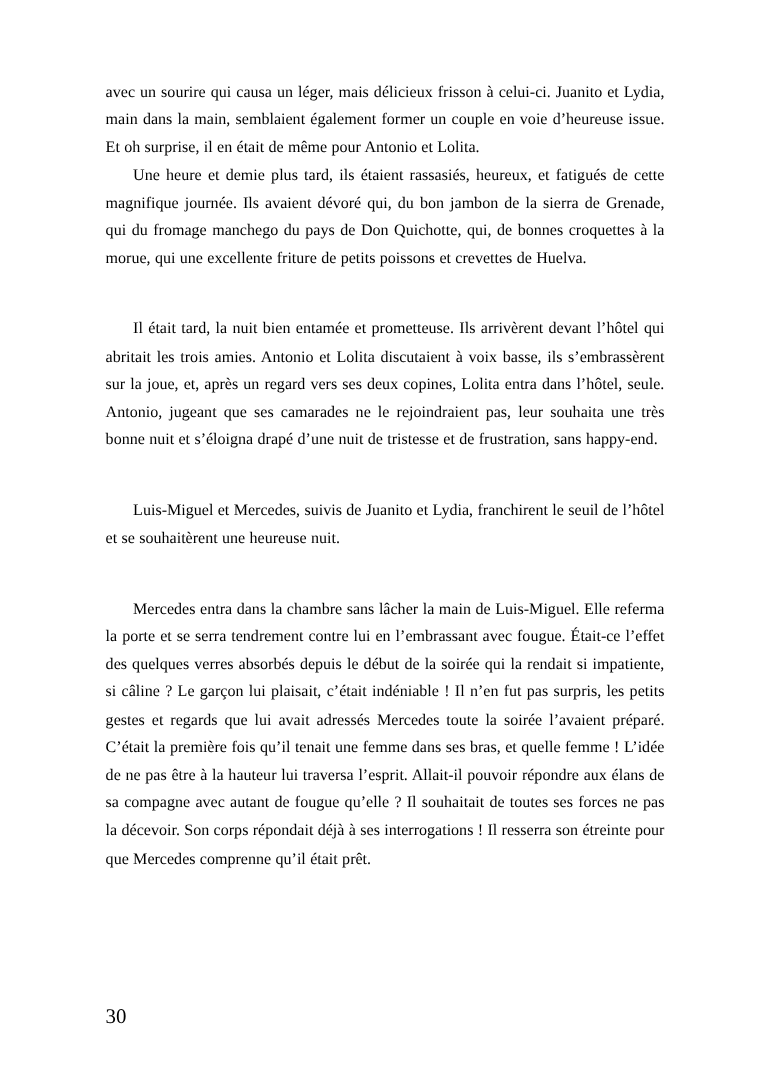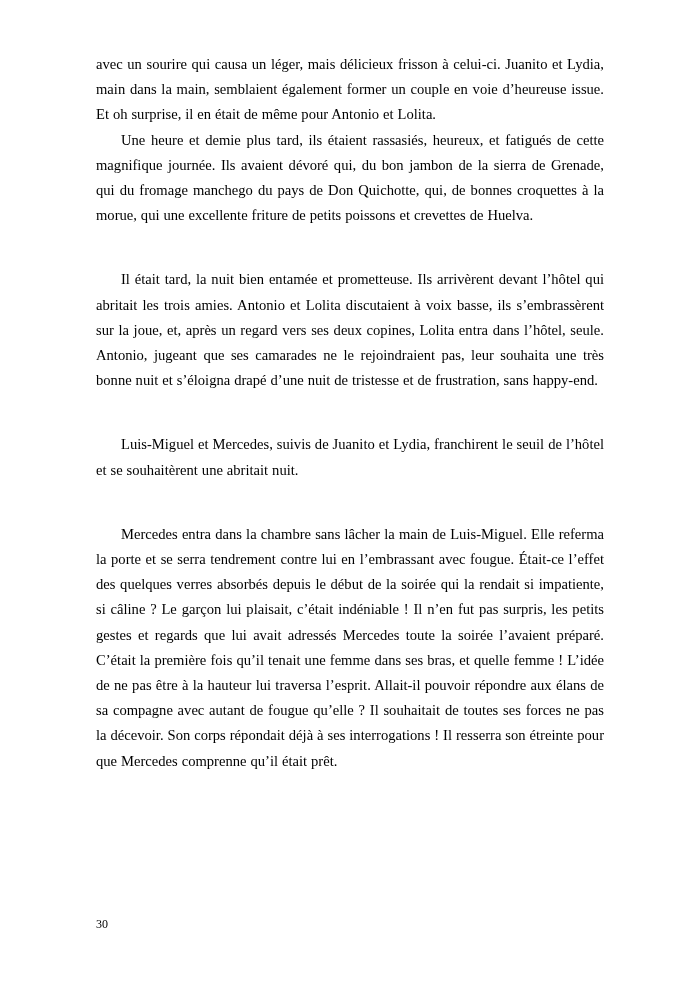--- a/index.html
+++ b/index.html
@@ -18,21 +18,21 @@
     height: 992px;
     margin: 0 auto;
     background: #ffffff;
     overflow: hidden;
     box-sizing: border-box;
   }
   .text-block {
     position: absolute;
     left: 96px;
     width: 508px;
-    top: 52px;
+    top: 72px;
   }
   p.para {
     margin: 0;
     font-size: 14.6px;
     line-height: 25.2px;
     text-align: justify;
     text-indent: 25px;
     -webkit-hyphens: none;
     hyphens: none;
     word-spacing: 0.02em;
@@ -41,38 +41,38 @@
     text-indent: 0;
   }
   
   p.gap-top {
     margin-top: 39px;
   }
   .page-number {
     position: absolute;
     left: 96px;
     top: 912px;
-    font-size: 12px;
+    font-size: 19px;
     line-height: 25.2px;
   }
 </style>
 </head>
 <body>
 
 <div class="page">
 
   <div class="text-block">
 
     <p class="para no-indent">avec un sourire qui causa un léger, mais délicieux frisson à celui-ci. Juanito et Lydia, main dans la main, semblaient également former un couple en voie d’heureuse issue. Et oh surprise, il en était de même pour Antonio et Lolita.</p>
 
     <p class="para">Une heure et demie plus tard, ils étaient rassasiés, heureux, et fatigués de cette magnifique journée. Ils avaient dévoré qui, du bon jambon de la sierra de Grenade, qui du fromage manchego du pays de Don Quichotte, qui, de bonnes croquettes à la morue, qui une excellente friture de petits poissons et crevettes de Huelva.</p>
 
     <p class="para gap-top">Il était tard, la nuit bien entamée et prometteuse. Ils arrivèrent devant l’hôtel qui abritait les trois amies. Antonio et Lolita discutaient à voix basse, ils s’embrassèrent sur la joue, et, après un regard vers ses deux copines, Lolita entra dans l’hôtel, seule. Antonio, jugeant que ses camarades ne le rejoindraient pas, leur souhaita une très bonne nuit et s’éloigna drapé d’une nuit de tristesse et de frustration, sans happy-end.</p>
 
-    <p class="para gap-top">Luis-Miguel et Mercedes, suivis de Juanito et Lydia, franchirent le seuil de l’hôtel et se souhaitèrent une abritait nuit.</p>
+    <p class="para gap-top">Luis-Miguel et Mercedes, suivis de Juanito et Lydia, franchirent le seuil de l’hôtel et se souhaitèrent une heureuse nuit.</p>
 
     <p class="para gap-top">Mercedes entra dans la chambre sans lâcher la main de Luis-Miguel. Elle referma la porte et se serra tendrement contre lui en l’embrassant avec fougue. Était-ce l’effet des quelques verres absorbés depuis le début de la soirée qui la rendait si impatiente, si câline ? Le garçon lui plaisait, c’était indéniable ! Il n’en fut pas surpris, les petits gestes et regards que lui avait adressés Mercedes toute la soirée l’avaient préparé. C’était la première fois qu’il tenait une femme dans ses bras, et quelle femme ! L’idée de ne pas être à la hauteur lui traversa l’esprit. Allait-il pouvoir répondre aux élans de sa compagne avec autant de fougue qu’elle ? Il souhaitait de toutes ses forces ne pas la décevoir. Son corps répondait déjà à ses interrogations ! Il resserra son étreinte pour que Mercedes comprenne qu’il était prêt.</p>
 
   </div>
 
   <div class="page-number">30</div>
 
 </div>
 
 </body></html>

